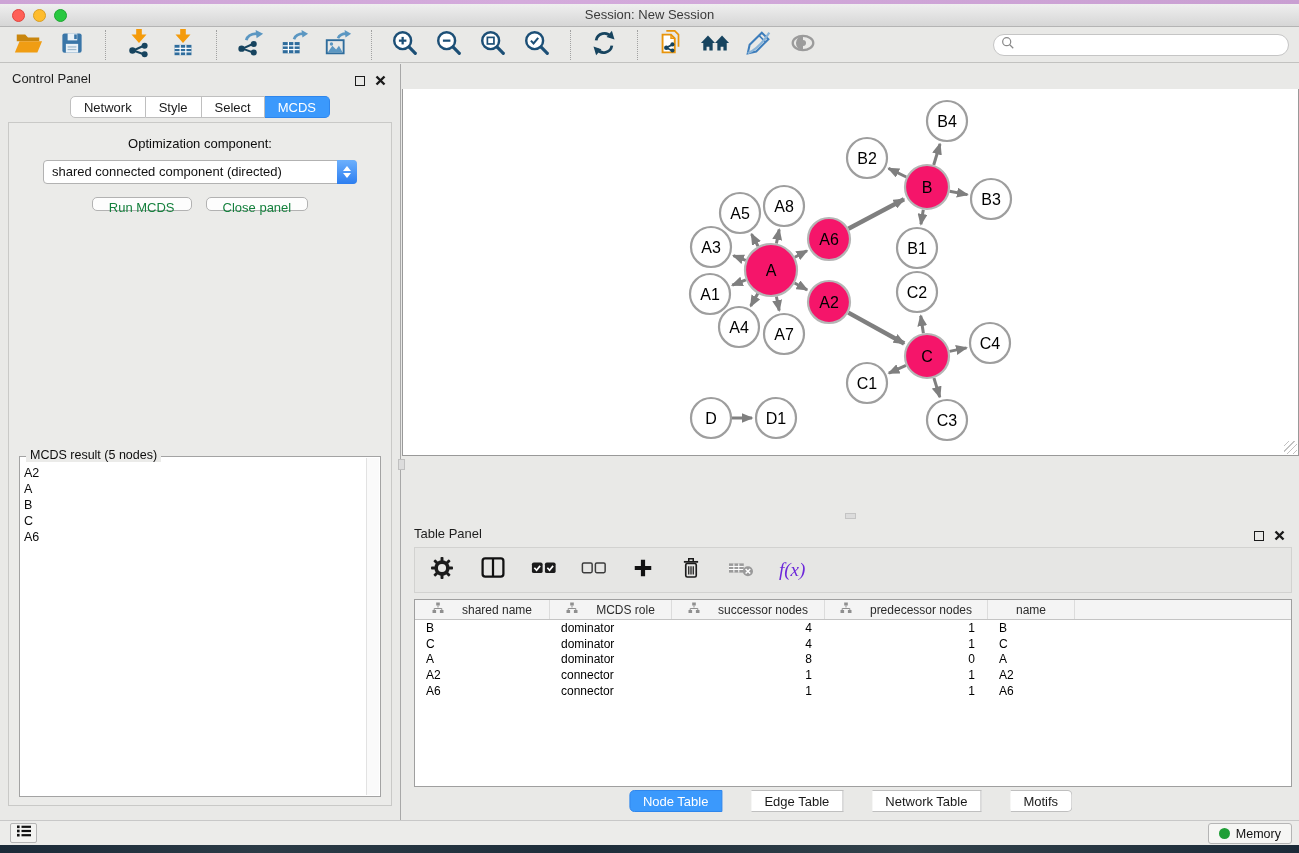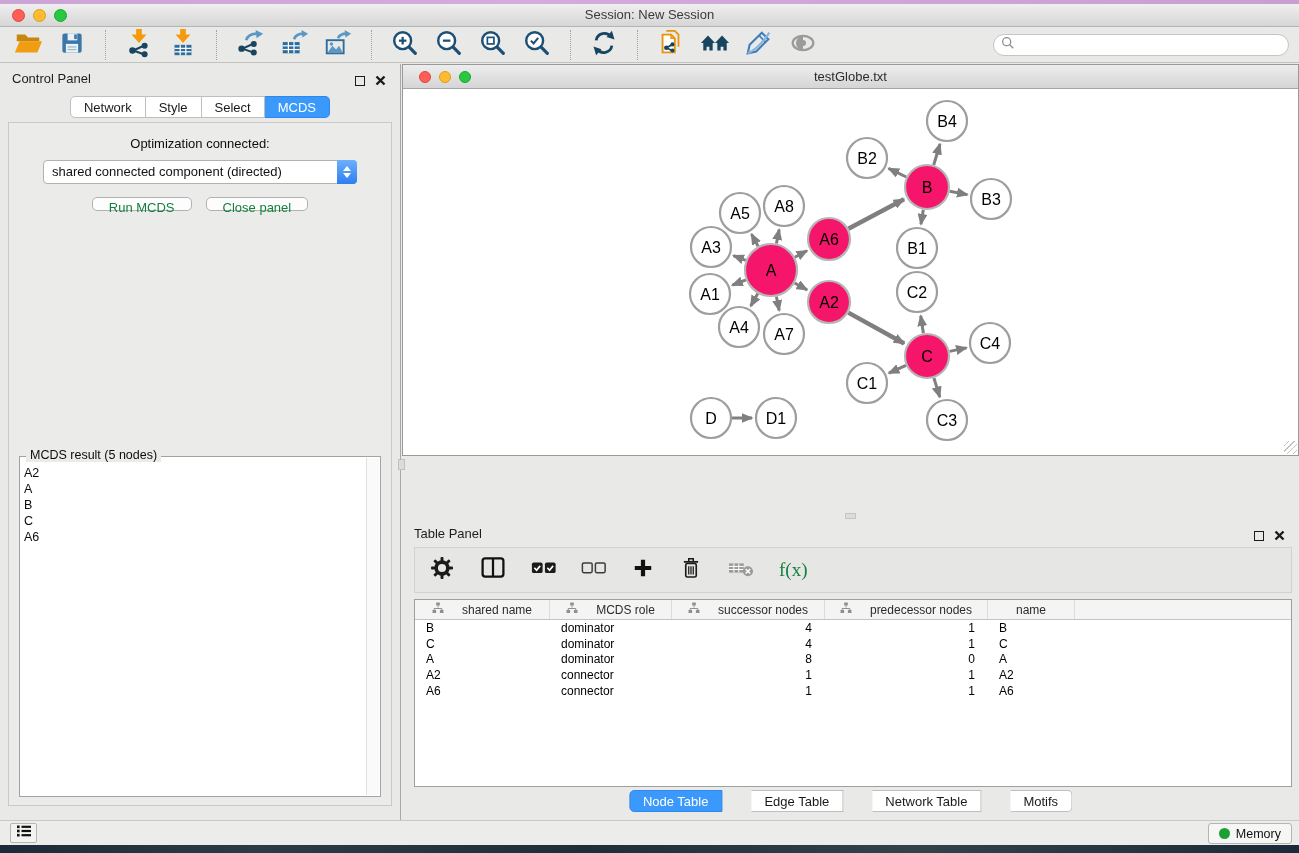--- a/index.html
+++ b/index.html
@@ -85,21 +85,21 @@
   .split-handle-v { position:absolute; left:-5px; top:370px; width:7px; height:11px;
     background:#dcdcdc; border:1px solid #c0c0c0; }
   .split-handle-h { position:absolute; left:443px; top:449px; width:11px; height:6px;
     background:#dcdcdc; border:1px solid #c4c4c4; }
   
   .table-panel { position:absolute; left:0; top:455px; width:897px; height:301px; background:#e9e9e7; }
   .tp-toolbar { position:absolute; left:12px; right:7px; top:28px; height:46px;
     background:#e6e6e4; border:1px solid #d2d2d0; display:flex; align-items:center;
     padding-left:14px; gap:24px; }
   .tp-btn { display:flex; align-items:center; justify-content:center; }
-  .fx-label { font-family:"Liberation Serif", serif; font-size:19px; color:#15803d; }
+  .fx-label { font-family:"Liberation Serif", serif; font-style:italic; font-size:19px; color:#6d28d9; }
   .data-table { position:absolute; left:12px; right:7px; top:80px; height:188px;
     background:#fff; border:1px solid #9f9f9f; overflow:hidden; }
   .dt-head { display:flex; height:20px; background:#f4f4f4; border-bottom:1px solid #c4c4c4; }
   .dt-th { display:flex; align-items:center; justify-content:center; gap:18px;
     font-size:12px; color:#2b2b2b; border-right:1px solid #dcdcdc; }
   .dt-row { display:flex; height:15.7px; align-items:center; }
   .dt-td { font-size:12px; color:#000; overflow:hidden; white-space:nowrap; }
   .tp-tabs { position:absolute; bottom:8px; left:50%; transform:translateX(-50%);gap:29px; }
   
   .statusbar { position:absolute; left:0; top:820px; width:100%; height:25px;
@@ -294,21 +294,21 @@
             </svg></span>
       </span>
     </div>
     <div class="cp-tabs seg-row" id="cp-tabs">
         <div class="seg-btn">Network</div>
         <div class="seg-btn">Style</div>
         <div class="seg-btn">Select</div>
         <div class="seg-btn selected">MCDS</div>
       </div>
     <div class="cp-inner">
-      <div class="opt-label">Optimization connected:</div>
+      <div class="opt-label">Optimization component:</div>
       <div class="dropdown">
         <span class="dd-value">shared connected component (directed)</span>
         <span class="dd-stepper">
             <span class="dd-up"></span>
             <span class="dd-down"></span>
           </span>
       </div>
       <div class="btn-row">
         <button class="push-btn">Run MCDS</button>
         <button class="push-btn">Close panel</button>
@@ -322,28 +322,20 @@
             <div class="result-item">C</div>
             <div class="result-item">A6</div>
           </div>
         <div class="result-scroll"></div>
       </div>
     </div>
   </div>
 
   <div class="right-area">
 
-    <div class="net-titlebar">
-      <div class="lights">
-        <div class="light red"></div>
-        <div class="light yellow"></div>
-        <div class="light green"></div>
-      </div>
-      <div class="title">testGlobe.txt</div>
-    </div>
 
     <div class="net-canvas">
       <svg id="graph-svg" width="895" height="421" viewBox="0 0 895 421">
           <defs>
             <marker id="arrow" markerUnits="userSpaceOnUse" markerWidth="12" markerHeight="10" refX="10.5" refY="5" orient="auto">
               <path d="M0,0 L12,5 L0,10 Z" fill="#7F7F7F"></path>
             </marker>
           </defs>
           <line x1="342.9" y1="190.9" x2="329.3" y2="196.2" stroke="#7F7F7F" stroke-width="3" marker-end="url(#arrow)"></line>
           <line x1="342.8" y1="171.3" x2="330.4" y2="166.6" stroke="#7F7F7F" stroke-width="3" marker-end="url(#arrow)"></line>

